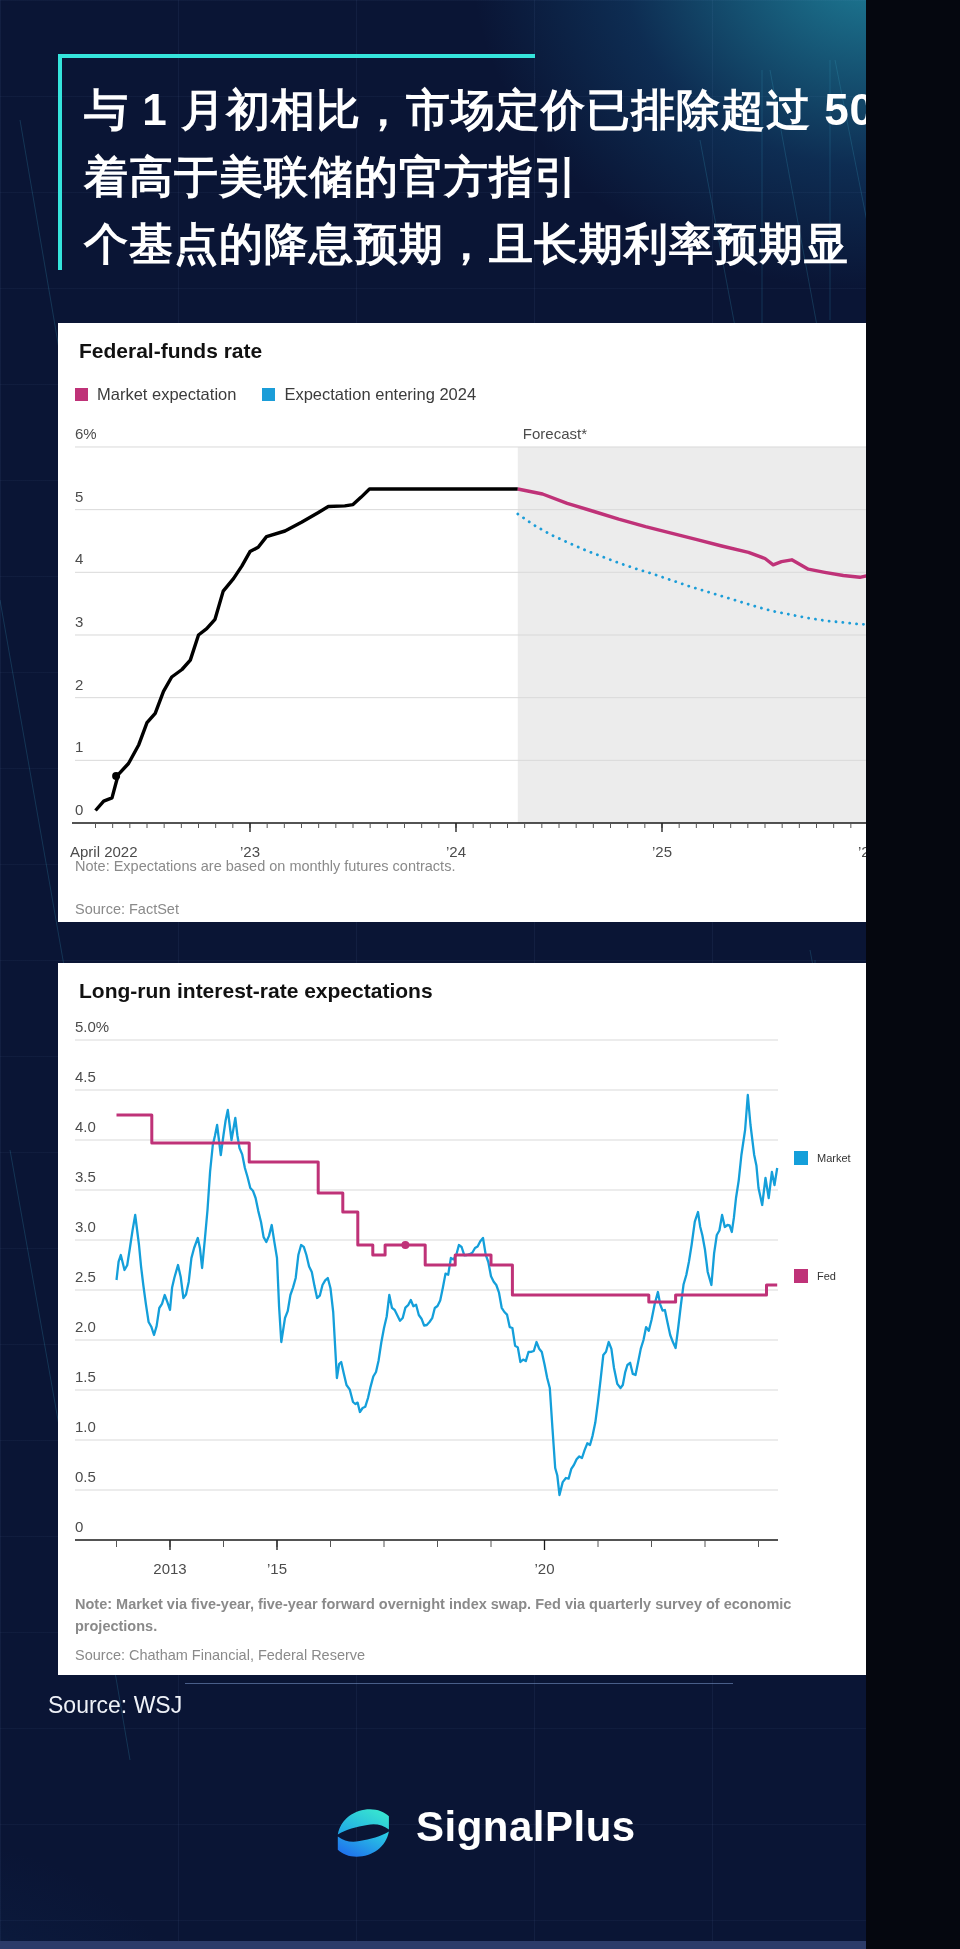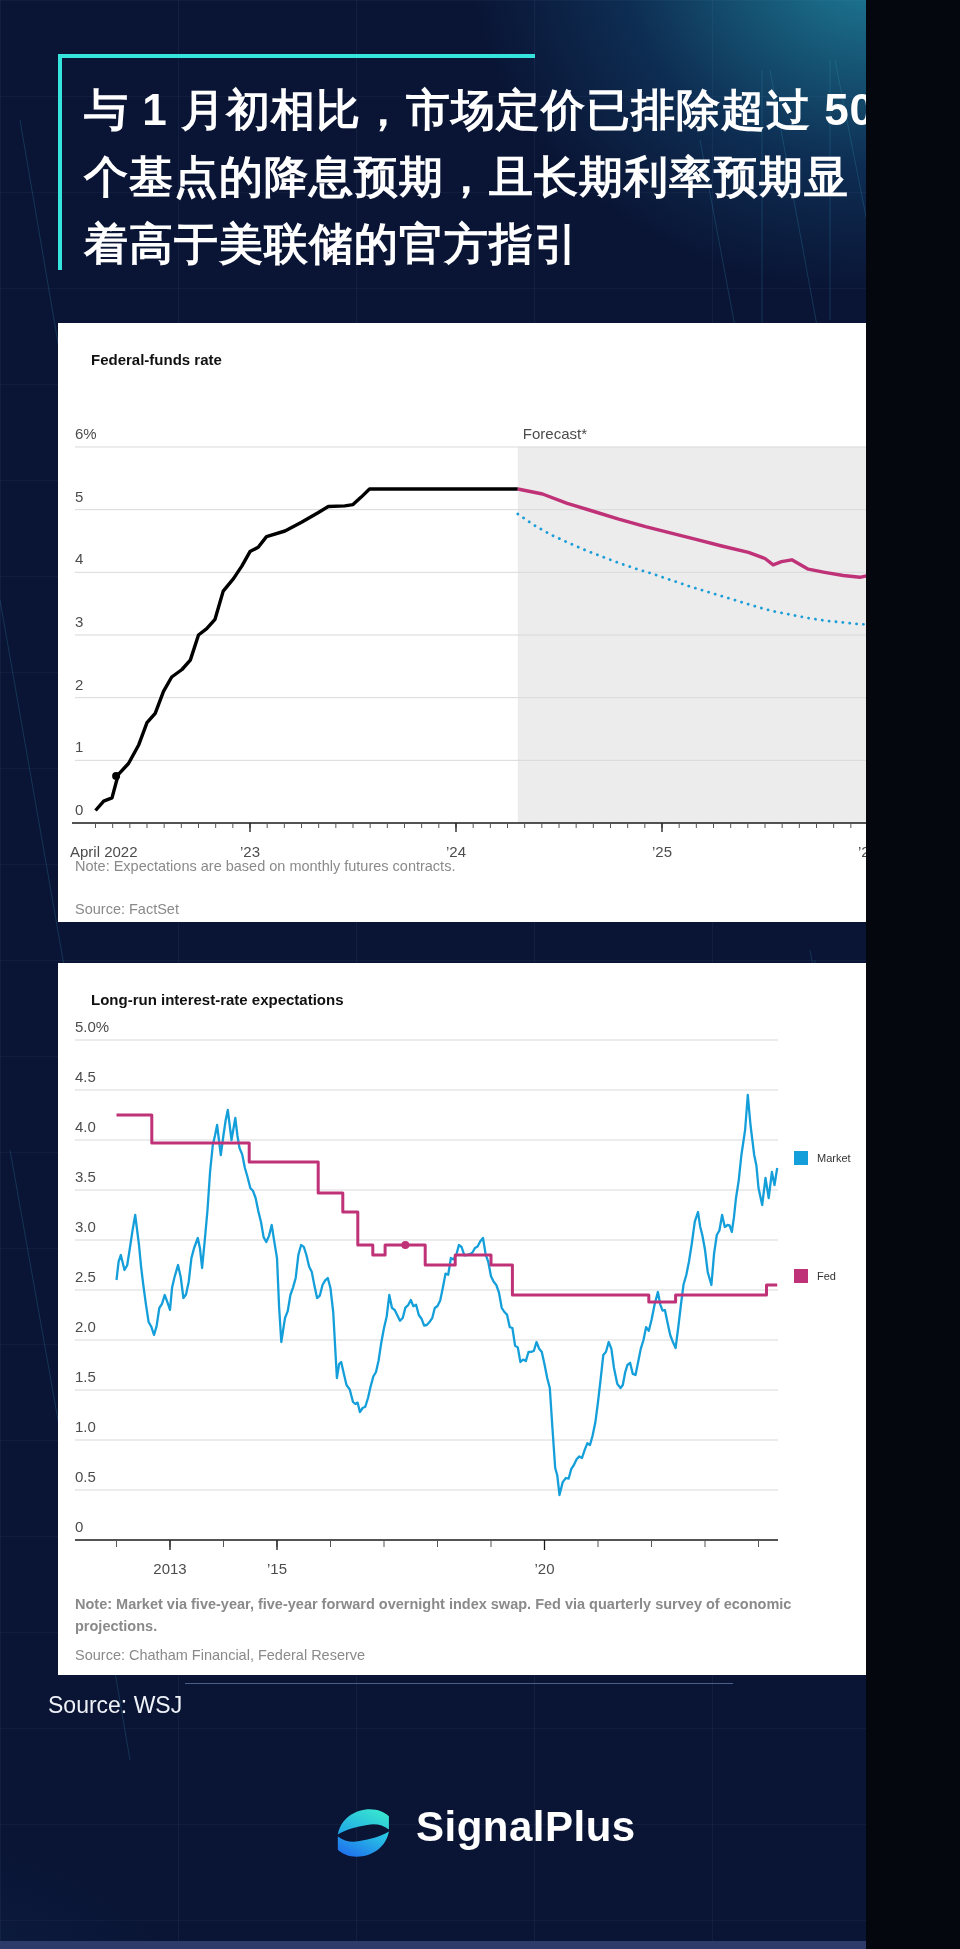--- a/index.html
+++ b/index.html
@@ -18,21 +18,21 @@
   .headline{position:absolute;left:58px;top:54px;width:860px;}
   .accent-h{position:absolute;left:0;top:0;width:477px;height:4px;background:#35e4dc;}
   .accent-v{position:absolute;left:0;top:0;width:4px;height:216px;background:#35e4dc;}
   .headline h1{position:absolute;left:26px;top:22px;margin:0;width:830px;
     font-size:44px;line-height:67px;font-weight:700;color:#ffffff;letter-spacing:1px;}
   .headline h1 span{display:block;white-space:nowrap;}
   
   .panel{position:absolute;left:58px;background:#ffffff;}
   .p1{top:323px;width:849px;height:599px;}
   .p2{top:963px;width:849px;height:712px;}
-  .ct{position:absolute;left:17px;top:12px;margin:16px;font-size:15px;font-weight:700;color:#111111;}
+  .ct{position:absolute;left:17px;top:12px;margin:4px;font-size:21px;font-weight:700;color:#111111;}
   .legend{position:absolute;left:17px;top:62px;display:flex;align-items:center;}
   .sw{display:inline-block;width:13px;height:13px;margin-right:9px;flex:0 0 auto;}
   .ll{font-size:16.5px;color:#3c3c3c;margin-right:26px;white-space:nowrap;}
   .chartbox{position:absolute;left:0;top:0;}
   .note{position:absolute;left:17px;margin:0;font-size:14.5px;line-height:22px;color:#8a8a8a;}
   .n1{top:532px;} .n2{top:575px;}
   .n3{top:630px;width:800px;font-weight:bold;} .n4{top:681px;}
   .lg{position:absolute;left:736px;display:flex;align-items:center;}
   .lg .sw{width:14px;height:14px;}
   .lg .ll{font-size:11px;color:#333333;margin-right:0;}
@@ -72,22 +72,22 @@
       <line x1="10" y1="1150" x2="90" y2="1600"></line>
       <line x1="60" y1="1350" x2="130" y2="1760"></line>
     </g>
   </svg>
 
   <header class="headline">
     <div class="accent-h"></div>
     <div class="accent-v"></div>
     <h1>
       <span>与 1 月初相比，市场定价已排除超过 50</span>
+      <span>着高于美联储的官方指引</span>
       <span>个基点的降息预期，且长期利率预期显</span>
-      <span>着高于美联储的官方指引</span>
     </h1>
   </header>
 
   <section class="panel p1">
     <div class="chartbox" id="chart1"><svg width="849" height="599" viewBox="0 0 849 599">
           <rect x="459.79999999999063" y="123.98000000000002" width="375.20000000000937" height="376.02" fill="#ececec"></rect>
           <line x1="17" y1="437.33" x2="835" y2="437.33" stroke="#d9d9d9" stroke-width="1"></line>
           <line x1="17" y1="374.65999999999997" x2="835" y2="374.65999999999997" stroke="#d9d9d9" stroke-width="1"></line>
           <line x1="17" y1="311.99" x2="835" y2="311.99" stroke="#d9d9d9" stroke-width="1"></line>
           <line x1="17" y1="249.32" x2="835" y2="249.32" stroke="#d9d9d9" stroke-width="1"></line>
@@ -156,20 +156,26 @@
           <text x="192" y="534" class="axlab" text-anchor="middle">’23</text>
           <text x="398" y="534" class="axlab" text-anchor="middle">’24</text>
           <text x="604" y="534" class="axlab" text-anchor="middle">’25</text>
           <text x="810" y="534" class="axlab" text-anchor="middle">’26</text>
           <polyline points="37.5,487.5 45.7,478.1 54.0,474.9 60.2,451.7 70.5,440.5 80.8,421.7 89.0,399.7 97.2,390.3 105.5,368.4 113.7,354.0 124.0,346.5 132.3,337.1 140.5,312.0 148.7,305.7 157.0,296.3 165.2,268.1 175.5,255.6 183.8,243.1 192.0,228.6 200.2,224.3 208.5,213.6 227.0,208.0 243.5,199.2 260.0,189.8 270.3,183.5 286.8,182.9 295.0,181.6 303.2,174.1 311.5,166.0 346.5,166.0 398.0,166.0 459.8,166.0" fill="none" stroke="#000000" stroke-width="3.4" stroke-linejoin="round"></polyline>
           <polyline points="459.8,166.0 484.5,171.0 509.2,180.4 536.0,188.5 560.7,196.1 587.5,203.6 612.2,209.8 639.0,216.7 663.7,223.0 690.5,229.3 707.0,235.5 715.2,241.8 723.5,238.7 733.8,236.8 750.3,246.2 766.7,249.3 785.3,252.5 801.8,254.3 810.0,252.5 818.2,248.1 826.5,251.8 834.7,260.6" fill="none" stroke="#bf3278" stroke-width="3.4" stroke-linejoin="round"></polyline>
           <polyline points="459.8,191.0 476.3,202.3 492.8,211.7 509.2,219.2 527.8,227.4 544.3,233.7 560.7,239.9 579.3,246.2 595.8,251.2 612.2,256.8 630.8,263.1 647.3,268.1 663.7,273.1 682.3,278.8 698.8,283.8 715.2,288.2 733.8,291.9 750.3,295.1 766.7,297.6 785.3,299.5 801.8,301.3 810.0,301.3 818.2,296.9 826.5,298.2 834.7,307.0" fill="none" stroke="#1b9dd8" stroke-width="2.8" stroke-linejoin="round" stroke-dasharray="0.1 6.8" stroke-linecap="round"></polyline>
           <circle cx="58.099999999981264" cy="452.9975" r="4" fill="#000000"></circle>
         </svg></div>
     <h2 class="ct">Federal-funds rate</h2>
+    <div class="legend">
+      <span class="sw" style="background: rgb(191, 50, 120);"></span>
+      <span class="ll">Market expectation</span>
+      <span class="sw" style="background: rgb(27, 157, 216);"></span>
+      <span class="ll">Expectation entering 2024</span>
+    </div>
     <p class="note n1">Note: Expectations are based on monthly futures contracts.</p>
     <p class="note n2">Source: FactSet</p>
   </section>
 
   <section class="panel p2">
     <div class="chartbox" id="chart2"><svg width="849" height="712" viewBox="0 0 849 712">
           <line x1="17" y1="527" x2="720" y2="527" stroke="#d9d9d9" stroke-width="1"></line>
           <line x1="17" y1="477" x2="720" y2="477" stroke="#d9d9d9" stroke-width="1"></line>
           <line x1="17" y1="427" x2="720" y2="427" stroke="#d9d9d9" stroke-width="1"></line>
           <line x1="17" y1="377" x2="720" y2="377" stroke="#d9d9d9" stroke-width="1"></line>

